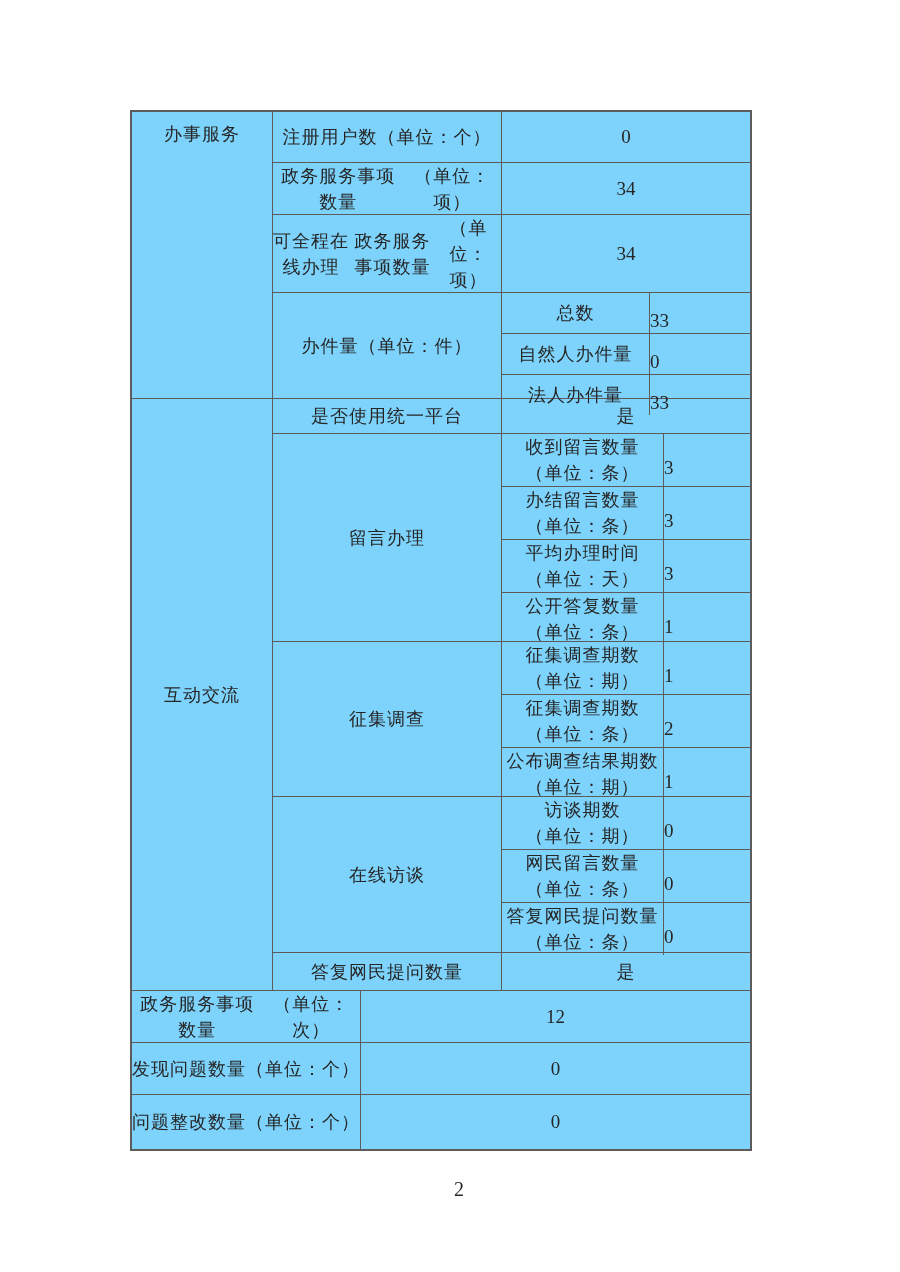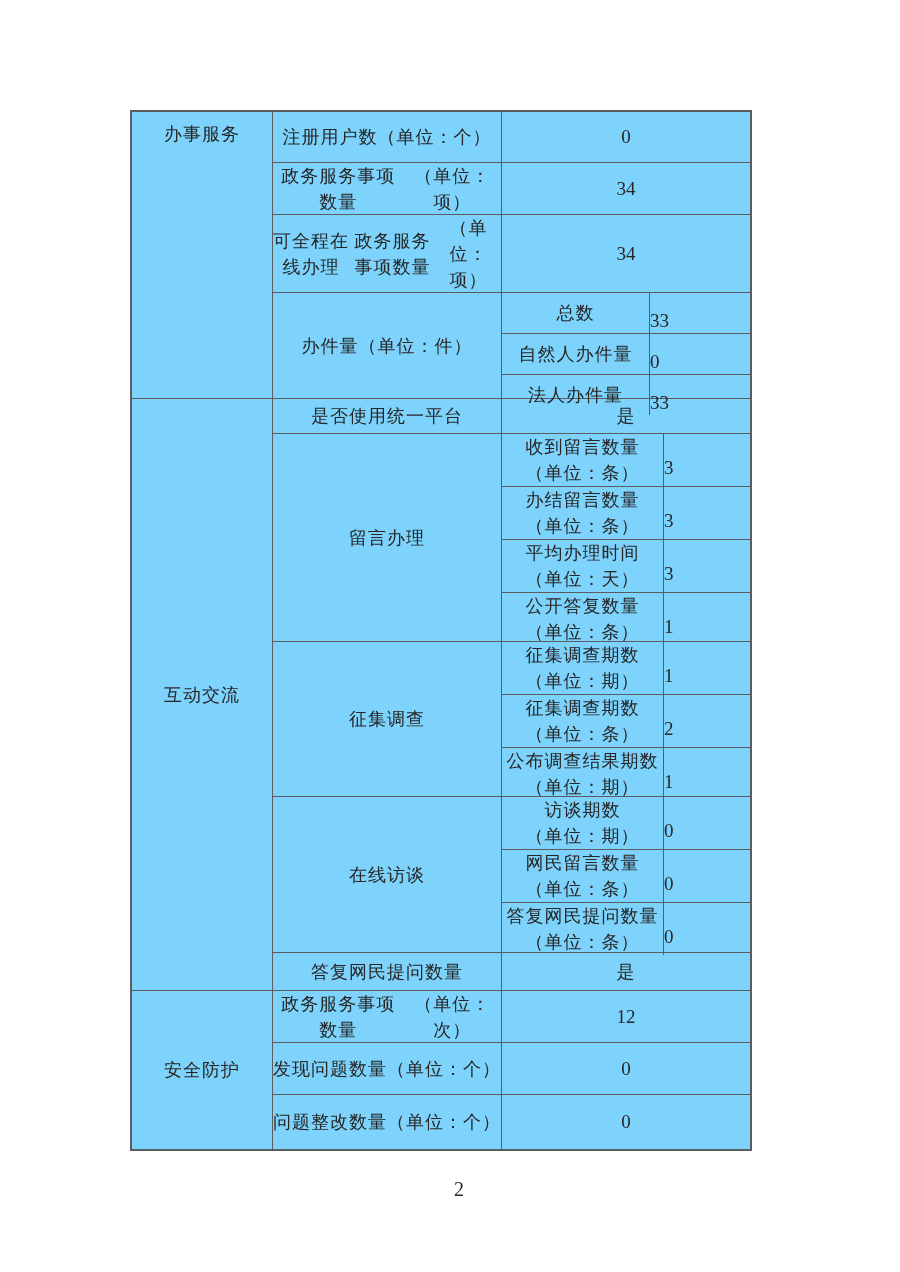--- a/index.html
+++ b/index.html
@@ -356,23 +356,20 @@
           <div class="value-single">
             <span class="cn">是</span>
           </div>
         </div>
       </div>
 
     </div>
   </div>
 
   <div class="section">
-    <div class="cat-cell">
-      <span class="cn">安全防护</span>
-    </div>
     <div class="sec-body">
 
       <div class="row h52">
         <div class="item-cell">
           <span class="cn">政务服务事项数量</span>
           <span class="cn">（单位：次）</span>
         </div>
         <div class="value-area">
           <div class="value-single">
             <span class="num">12</span>

